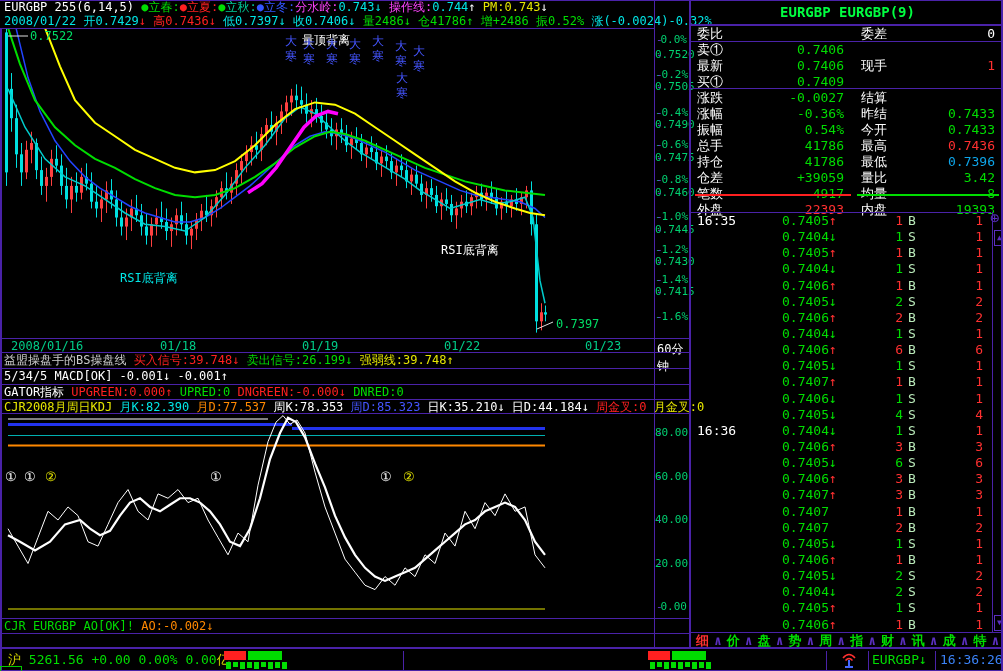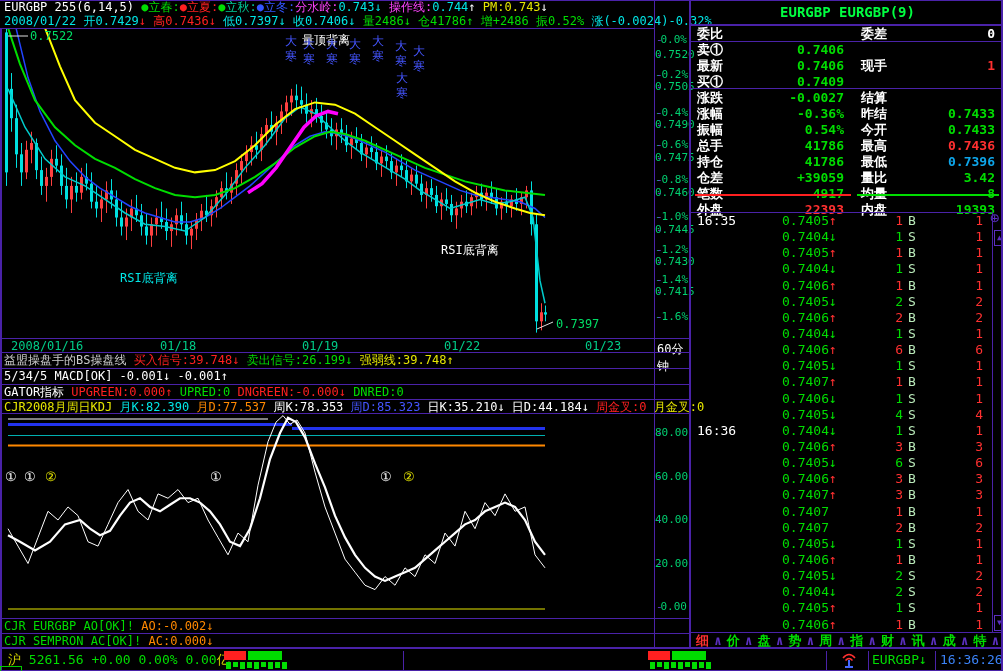--- a/index.html
+++ b/index.html
@@ -13,21 +13,21 @@
   .axlab{position:absolute;left:0;right:3px;text-align:right;font-size:11px;color:#00d070;height:12px;line-height:12px;}
   .axdash{position:absolute;left:1px;color:#6a3ad0;}
   .datelab{position:absolute;top:340px;font-size:12px;color:#00cc88;height:12px;line-height:12px;}
   .anno{position:absolute;font-size:12px;line-height:15px;white-space:pre;}
   .circ{position:absolute;font-size:13px;line-height:14px;}
   
   #rpanel{position:absolute;left:690px;top:0;width:313px;height:648px;border-left:1px solid #4a22a8;}
   #rp-header{position:absolute;left:0;top:0;width:313px;height:24px;line-height:24px;text-align:center;
              color:#00ff40;font-weight:bold;font-size:14px;border-bottom:2px solid #4a22a8;}
   #info-rows{position:absolute;left:0;top:26px;width:313px;}
-  .irow{position:relative;height:16px;line-height:15.5px;font-size:13px;white-space:nowrap;font-weight:bold;}
+  .irow{position:relative;height:16px;line-height:15.5px;font-size:13px;white-space:nowrap;}
   .irow .l1{position:absolute;left:6px;color:#fff;}
   .irow .v1{position:absolute;right:160px;}
   .irow .l2{position:absolute;left:170px;color:#fff;}
   .irow .v2{position:absolute;right:9px;}
   #ratio-red{position:absolute;left:4px;top:194px;width:156px;height:2px;background:#ff2020;}
   #ratio-green{position:absolute;left:166px;top:194px;width:142px;height:2px;background:#00dd00;}
   #tick-list{position:absolute;left:0;top:212px;width:300px;height:420px;overflow:hidden;border-top:1px solid #4a22a8;}
   .trow{display:flex;height:16.15px;line-height:16.15px;font-size:13px;white-space:nowrap;}
   .tt{width:54px;padding-left:6px;color:#fff;}
   .tp{width:78px;text-align:right;color:#00dd00;}
@@ -368,21 +368,20 @@
   <div id="kdj-circles">
       <div class="circ" style="left: 5px; top: 470px; color: rgb(255, 255, 255);">①</div>
       <div class="circ" style="left: 24px; top: 470px; color: rgb(255, 255, 255);">①</div>
       <div class="circ" style="left: 45px; top: 470px; color: rgb(230, 230, 0);">②</div>
       <div class="circ" style="left: 210px; top: 470px; color: rgb(255, 255, 255);">①</div>
       <div class="circ" style="left: 380px; top: 470px; color: rgb(255, 255, 255);">①</div>
       <div class="circ" style="left: 403px; top: 470px; color: rgb(230, 230, 0);">②</div>
     </div>
 
   <div class="hdr-row" style="top:619px;"><span style="color: rgb(0, 221, 0);">CJR EURGBP AO[OK]! </span><span style="color: rgb(255, 136, 0);">AO:-0.002</span><span style="color: rgb(255, 136, 0);">↓</span></div>
-  <div class="hdr-row" style="top:634px;"><span style="color: rgb(0, 221, 0);">CJR SEMPRON  AC[OK]! </span><span style="color: rgb(255, 136, 0);">AC:0.000</span><span style="color: rgb(255, 136, 0);">↓</span></div>
 
   <div id="rpanel">
     <div id="rp-header">EURGBP EURGBP(9)</div>
     <div id="info-rows">
         <div class="irow">
           <span class="l1">委比</span>
           <span class="v1" style="color: rgb(0, 221, 0);"></span>
           <span class="l2">委差</span>
           <span class="v2" style="color: rgb(255, 255, 255);">0</span>
         </div>

